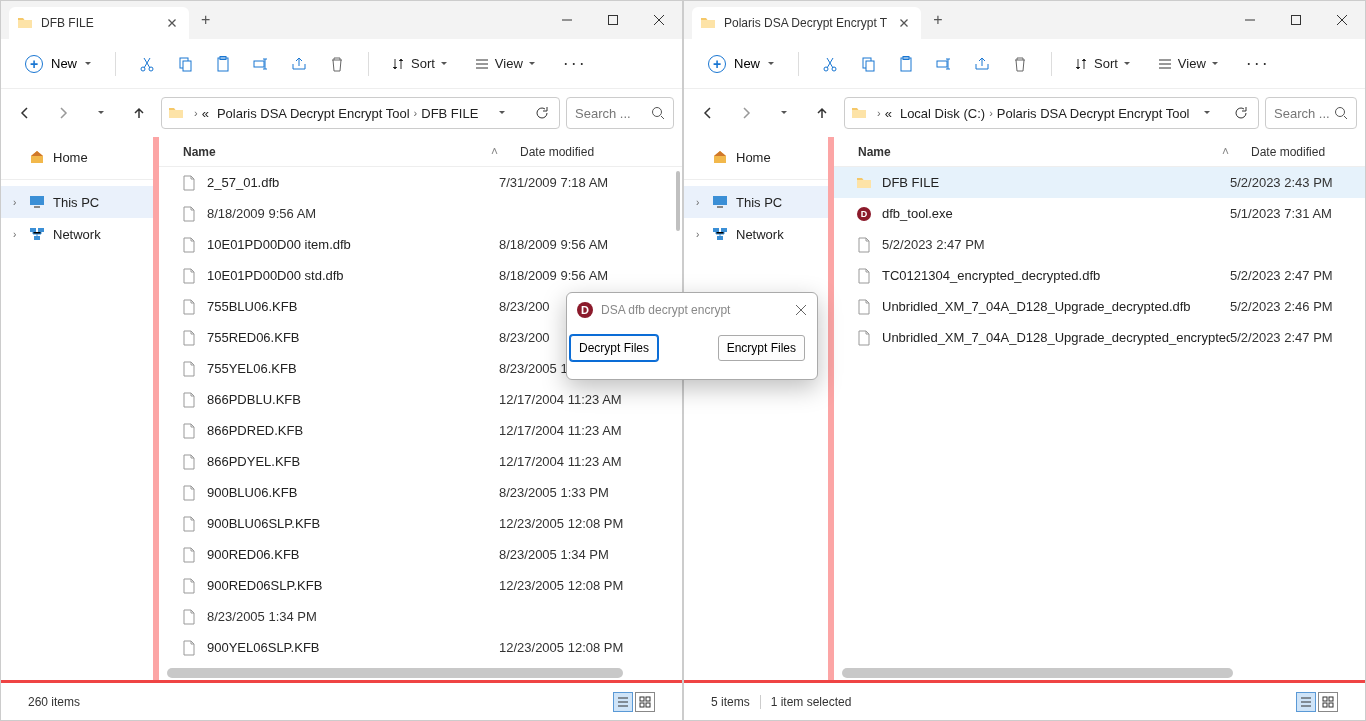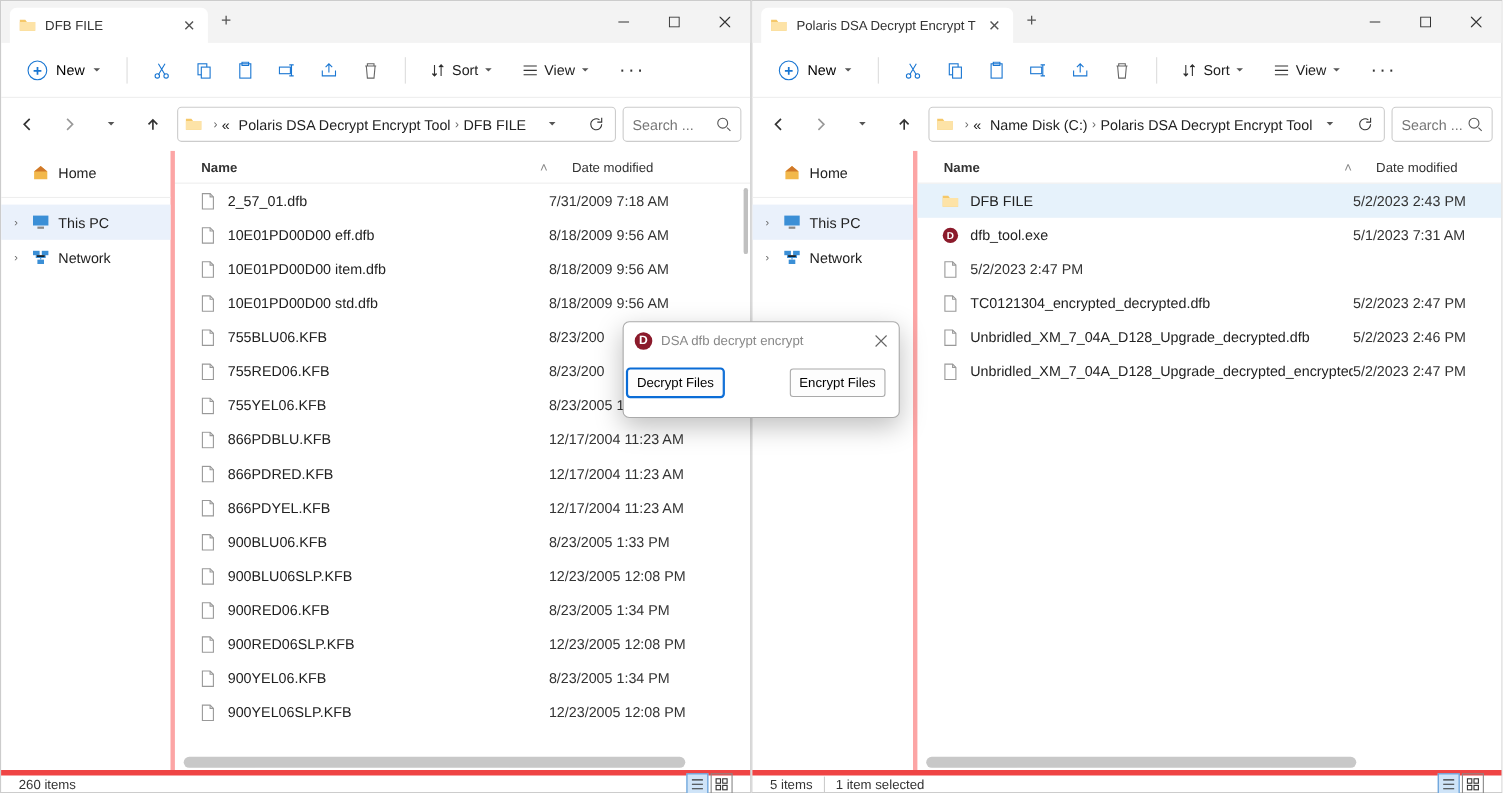--- a/index.html
+++ b/index.html
@@ -27,42 +27,42 @@
 .navbar { height: 48px; display:flex; align-items:center; padding:0 8px; gap:6px; }
 .nav-btn { width:32px;height:32px;display:flex;align-items:center;justify-content:center;color:#555;border-radius:4px; }
 .breadcrumb { flex:1; height:32px; border:1px solid #ccc; border-radius:4px; display:flex; align-items:center; padding:0 6px; font-size:13px; color:#222; }
 .breadcrumb .folder-ico { width:16px;height:16px;margin-right:6px; }
 .bc-sep { margin: 0 4px; color:#666; font-size:11px; }
 .refresh-btn { margin-left:auto; margin-right:4px; }
 .search-box { width:108px; height:32px; border:1px solid #ccc; border-radius:4px; display:flex;align-items:center;padding:0 8px;font-size:13px;color:#777; }
 .search-box.wide { width:92px; }
 .search-box svg { margin-left:auto; }
 .content { flex:1; display:flex; overflow:hidden; }
-.sidebar { width:158px; border-right:4px solid #fca5a5; padding-top:4px; }
+.sidebar { width:158px; border-right:6px solid #fca5a5; padding-top:4px; }
 .sidebar.wide { width:150px; }
 .side-item { height:32px; display:flex; align-items:center; padding-left:12px; font-size:13px; color:#222; }
 .side-item.selected { background:#eaf1fb; }
 .side-item .expand { width:12px;color:#666;font-size:10px;margin-right:4px; }
 .side-item .icon { width:16px;height:16px;margin-right:8px; }
 .side-sep { height:1px;background:#eee;margin:6px 0; }
 .main { flex:1; display:flex;flex-direction:column; overflow:hidden; }
 .cols { height:30px; display:flex; align-items:center; border-bottom:1px solid #eee; font-size:12px;color:#333; }
 .col-name { padding-left:24px;font-weight:bold; }
 .left .col-name { width:342px; }
 .right .col-name { width:398px; }
 .col-date { flex:1; padding-left:4px; }
 .col-sort { margin-left:auto;margin-right:10px;color:#888; }
 .file-list { flex:1; overflow-y:auto; }
 .file-row { height:31px; display:flex; align-items:center; font-size:13px;color:#222; }
 .file-row.selected { background:#e6f2fb; }
 .file-ico { width:16px;height:16px;margin-left:22px;margin-right:10px;flex-shrink:0; }
 .left .file-name { width:292px; }
 .right .file-name { width:348px; white-space:nowrap; overflow:hidden; }
 .file-date { color:#333; }
-.statusbar { height:20px; border-top:5px solid #ef4444; display:flex; align-items:center; padding:0 16px; font-size:12px; color:#333; }
+.statusbar { height:40px; border-top:3px solid #ef4444; display:flex; align-items:center; padding:0 27px; font-size:12px; color:#333; }
 .statusbar .sep { width:1px;height:14px;background:#ccc;margin:0 10px; }
 .statusbar .view-ico { width:20px;height:20px;display:flex;align-items:center;justify-content:center;border:1px solid #888;margin-left:2px; }
 .statusbar .view-ico.active { background:#cfe4f8; border-color:#5a99d6; }
 .statusbar .view-spacer { margin-left:auto; }
 .scroll-indicator { position:absolute; width:4px; background:#c0c0c0; border-radius:2px; right:2px; }
 .dialog { position:absolute; width:252px; height:88px; left:566px; top:292px; background:#fff; border:1px solid #aaa; border-radius:6px; box-shadow:0 8px 24px rgba(0,0,0,0.25); z-index:100; }
 .dialog-title { height:34px; display:flex; align-items:center; padding:0 10px; font-size:12px; color:#888; }
 .dialog-title .dico { width:16px;height:16px;border-radius:50%;background:#8b1a2b;color:#fff;display:flex;align-items:center;justify-content:center;font-size:11px;font-weight:bold;margin-right:8px; }
 .dialog-title .dclose { margin-left:auto;color:#666; }
 .dialog-body { display:flex; justify-content:space-between; padding:8px 12px 12px 3px; }
@@ -267,21 +267,20 @@
               <path fill="none" stroke="#999" d="M10 1v3h3"></path>
             </svg>
             <span class="file-name">2_57_01.dfb</span>
             <span class="file-date">7/31/2009 7:18 AM</span>
           </div>
           <div class="file-row">
             <svg class="file-ico" viewBox="0 0 16 16">
               <path fill="#fff" stroke="#999" d="M3 1h7l3 3v11H3z"></path>
               <path fill="none" stroke="#999" d="M10 1v3h3"></path>
             </svg>
-            <span class="file-name">10E01PD00D00 eff.dfb</span>
             <span class="file-date">8/18/2009 9:56 AM</span>
           </div>
           <div class="file-row">
             <svg class="file-ico" viewBox="0 0 16 16">
               <path fill="#fff" stroke="#999" d="M3 1h7l3 3v11H3z"></path>
               <path fill="none" stroke="#999" d="M10 1v3h3"></path>
             </svg>
             <span class="file-name">10E01PD00D00 item.dfb</span>
             <span class="file-date">8/18/2009 9:56 AM</span>
           </div>
@@ -371,21 +370,20 @@
               <path fill="none" stroke="#999" d="M10 1v3h3"></path>
             </svg>
             <span class="file-name">900RED06SLP.KFB</span>
             <span class="file-date">12/23/2005 12:08 PM</span>
           </div>
           <div class="file-row">
             <svg class="file-ico" viewBox="0 0 16 16">
               <path fill="#fff" stroke="#999" d="M3 1h7l3 3v11H3z"></path>
               <path fill="none" stroke="#999" d="M10 1v3h3"></path>
             </svg>
-            <span class="file-name">900YEL06.KFB</span>
             <span class="file-date">8/23/2005 1:34 PM</span>
           </div>
           <div class="file-row">
             <svg class="file-ico" viewBox="0 0 16 16">
               <path fill="#fff" stroke="#999" d="M3 1h7l3 3v11H3z"></path>
               <path fill="none" stroke="#999" d="M10 1v3h3"></path>
             </svg>
             <span class="file-name">900YEL06SLP.KFB</span>
             <span class="file-date">12/23/2005 12:08 PM</span>
           </div>
@@ -534,21 +532,21 @@
           <path stroke="#333" fill="none" stroke-width="1.5" d="M7 12V3M3 7l4-4 4 4"></path>
         </svg>
       </div>
     <div class="breadcrumb">
       <svg class="folder-ico" viewBox="0 0 16 16">
           <path fill="#f5c869" d="M1 3h5l1.5 2H15v8H1z"></path>
           <path fill="#fde3a7" d="M1 5h14v8H1z"></path>
         </svg>
       <span class="bc-sep">›</span>
       <span>«</span>
-      <span style="margin-left:8px">Name Disk (C:)</span>
+      <span style="margin-left:8px">Local Disk (C:)</span>
       <span class="bc-sep">›</span>
       <span>Polaris DSA Decrypt Encrypt Tool</span>
       <svg width="10" height="10" style="margin-left:auto">
           <path fill="#555" d="M2 3l3 3 3-3z"></path>
         </svg>
       <div class="refresh-btn">
           <svg width="14" height="14" style="margin-left:10px">
             <path fill="none" stroke="#333" d="M12 7a5 5 0 11-2-4M12 1v4h-4"></path>
           </svg>
         </div>

